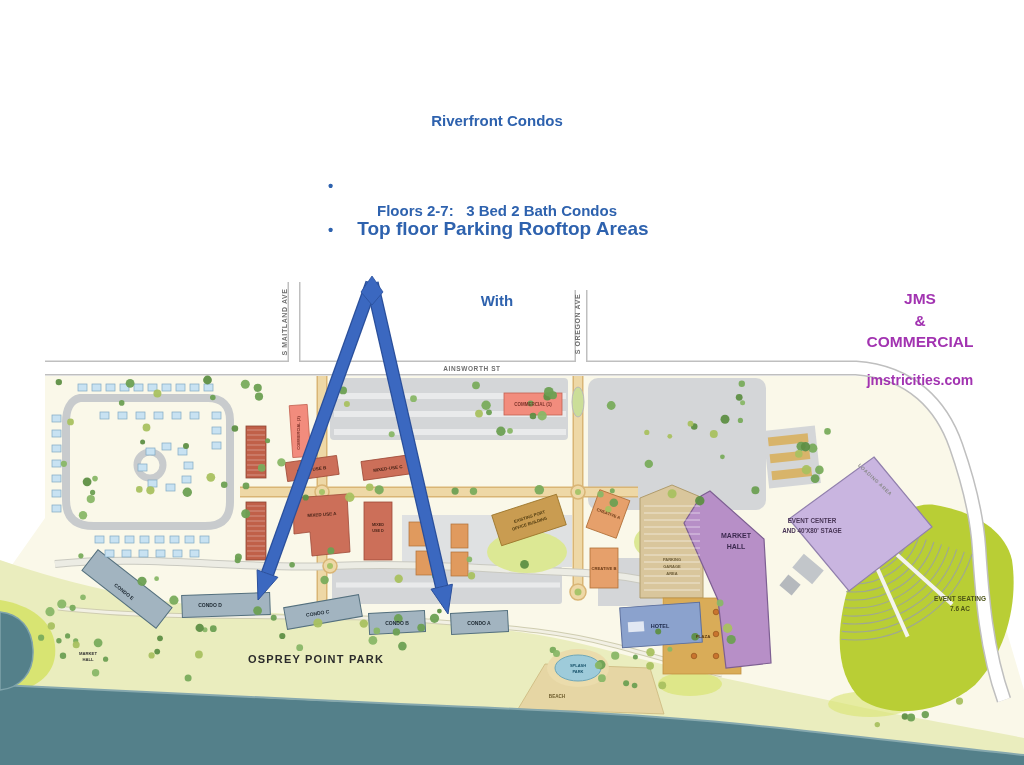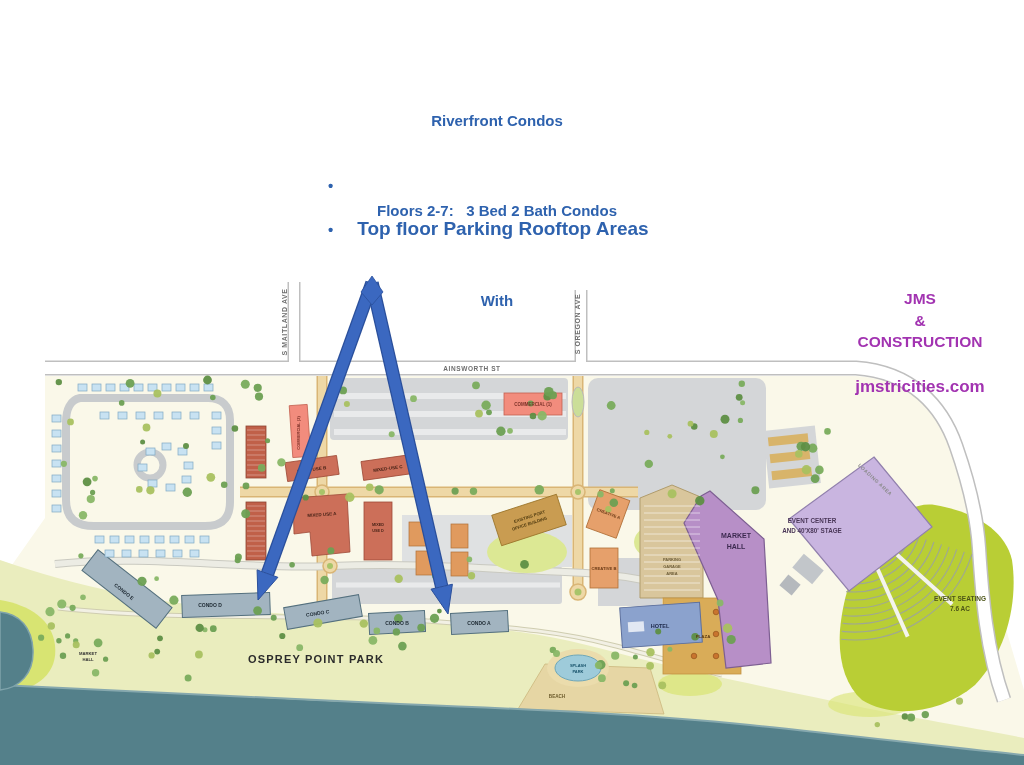--- a/index.html
+++ b/index.html
@@ -5,21 +5,21 @@
   html,body{margin:0;padding:0;background:#ffffff;}
   .slide{position:relative;width:1024px;height:765px;background:#ffffff;overflow:hidden;
          font-family:"Liberation Sans",sans-serif;}
   .title-block{position:absolute;left:237px;top:46px;width:520px;text-align:center;
                color:#2E62AE;font-weight:bold;font-size:15px;line-height:30px;white-space:pre;z-index:3;}
   .bullet-row{position:absolute;left:328px;display:flex;align-items:center;gap:24px;
               color:#2E62AE;font-weight:bold;font-size:19px;z-index:3;}
   .bullet-dot{font-size:15px;line-height:19px;}
   .brand-block{position:absolute;left:818px;top:288px;width:204px;text-align:center;
                color:#A233B1;font-weight:bold;font-size:15.5px;line-height:21.5px;z-index:3;}
-  .brand-site{margin-top:23px;font-size:17px;cursor:pointer;}
+  .brand-site{margin-top:17px;font-size:14px;cursor:pointer;}
   #site-map{position:absolute;left:0;top:260px;width:1024px;height:505px;z-index:1;}
   #site-map text{font-family:"Liberation Sans",sans-serif;font-weight:bold;text-anchor:middle;}
   .st{fill:#6e6e6e;font-size:7px;letter-spacing:.6px;}
   .bl{fill:#4a2418;}
 </style>
 </head>
 <body>
 
 <div class="slide">
 
@@ -33,21 +33,21 @@
     <span class="bullet-dot">•</span>
   </div>
   <div class="bullet-row" style="top:218px">
     <span class="bullet-dot">•</span>
     <span>Top floor Parking Rooftop Areas</span>
   </div>
 
   <div class="brand-block">
     <div>JMS</div>
     <div>&amp;</div>
-    <div>CONSTRUCTION</div>
+    <div>COMMERCIAL</div>
     <div class="brand-site">jmstricities.com</div>
   </div>
 
   <svg id="site-map" viewBox="0 0 1024 505">
 
     <g>
       <path d="M45,116 H856 C912,120 942,150 956,190 C968,224 976,252 979,278 L1024,430 L1024,505 L0,505 L0,322 L45,258 Z" fill="#FAF8E9"></path>
       <path d="M0,300 C80,328 160,344 260,352 C360,360 450,362 520,372 C565,378 605,390 645,400 C710,416 790,432 865,448 C925,460 985,470 1024,478 L1024,505 L0,505 Z" fill="#EAEDBE"></path>
       <path d="M0,340 C30,345 52,360 55,385 C58,412 40,430 0,435 Z" fill="#D8E472"></path>
       <ellipse cx="690" cy="424" rx="32" ry="12" fill="#D8E472" opacity="0.7"></ellipse>

